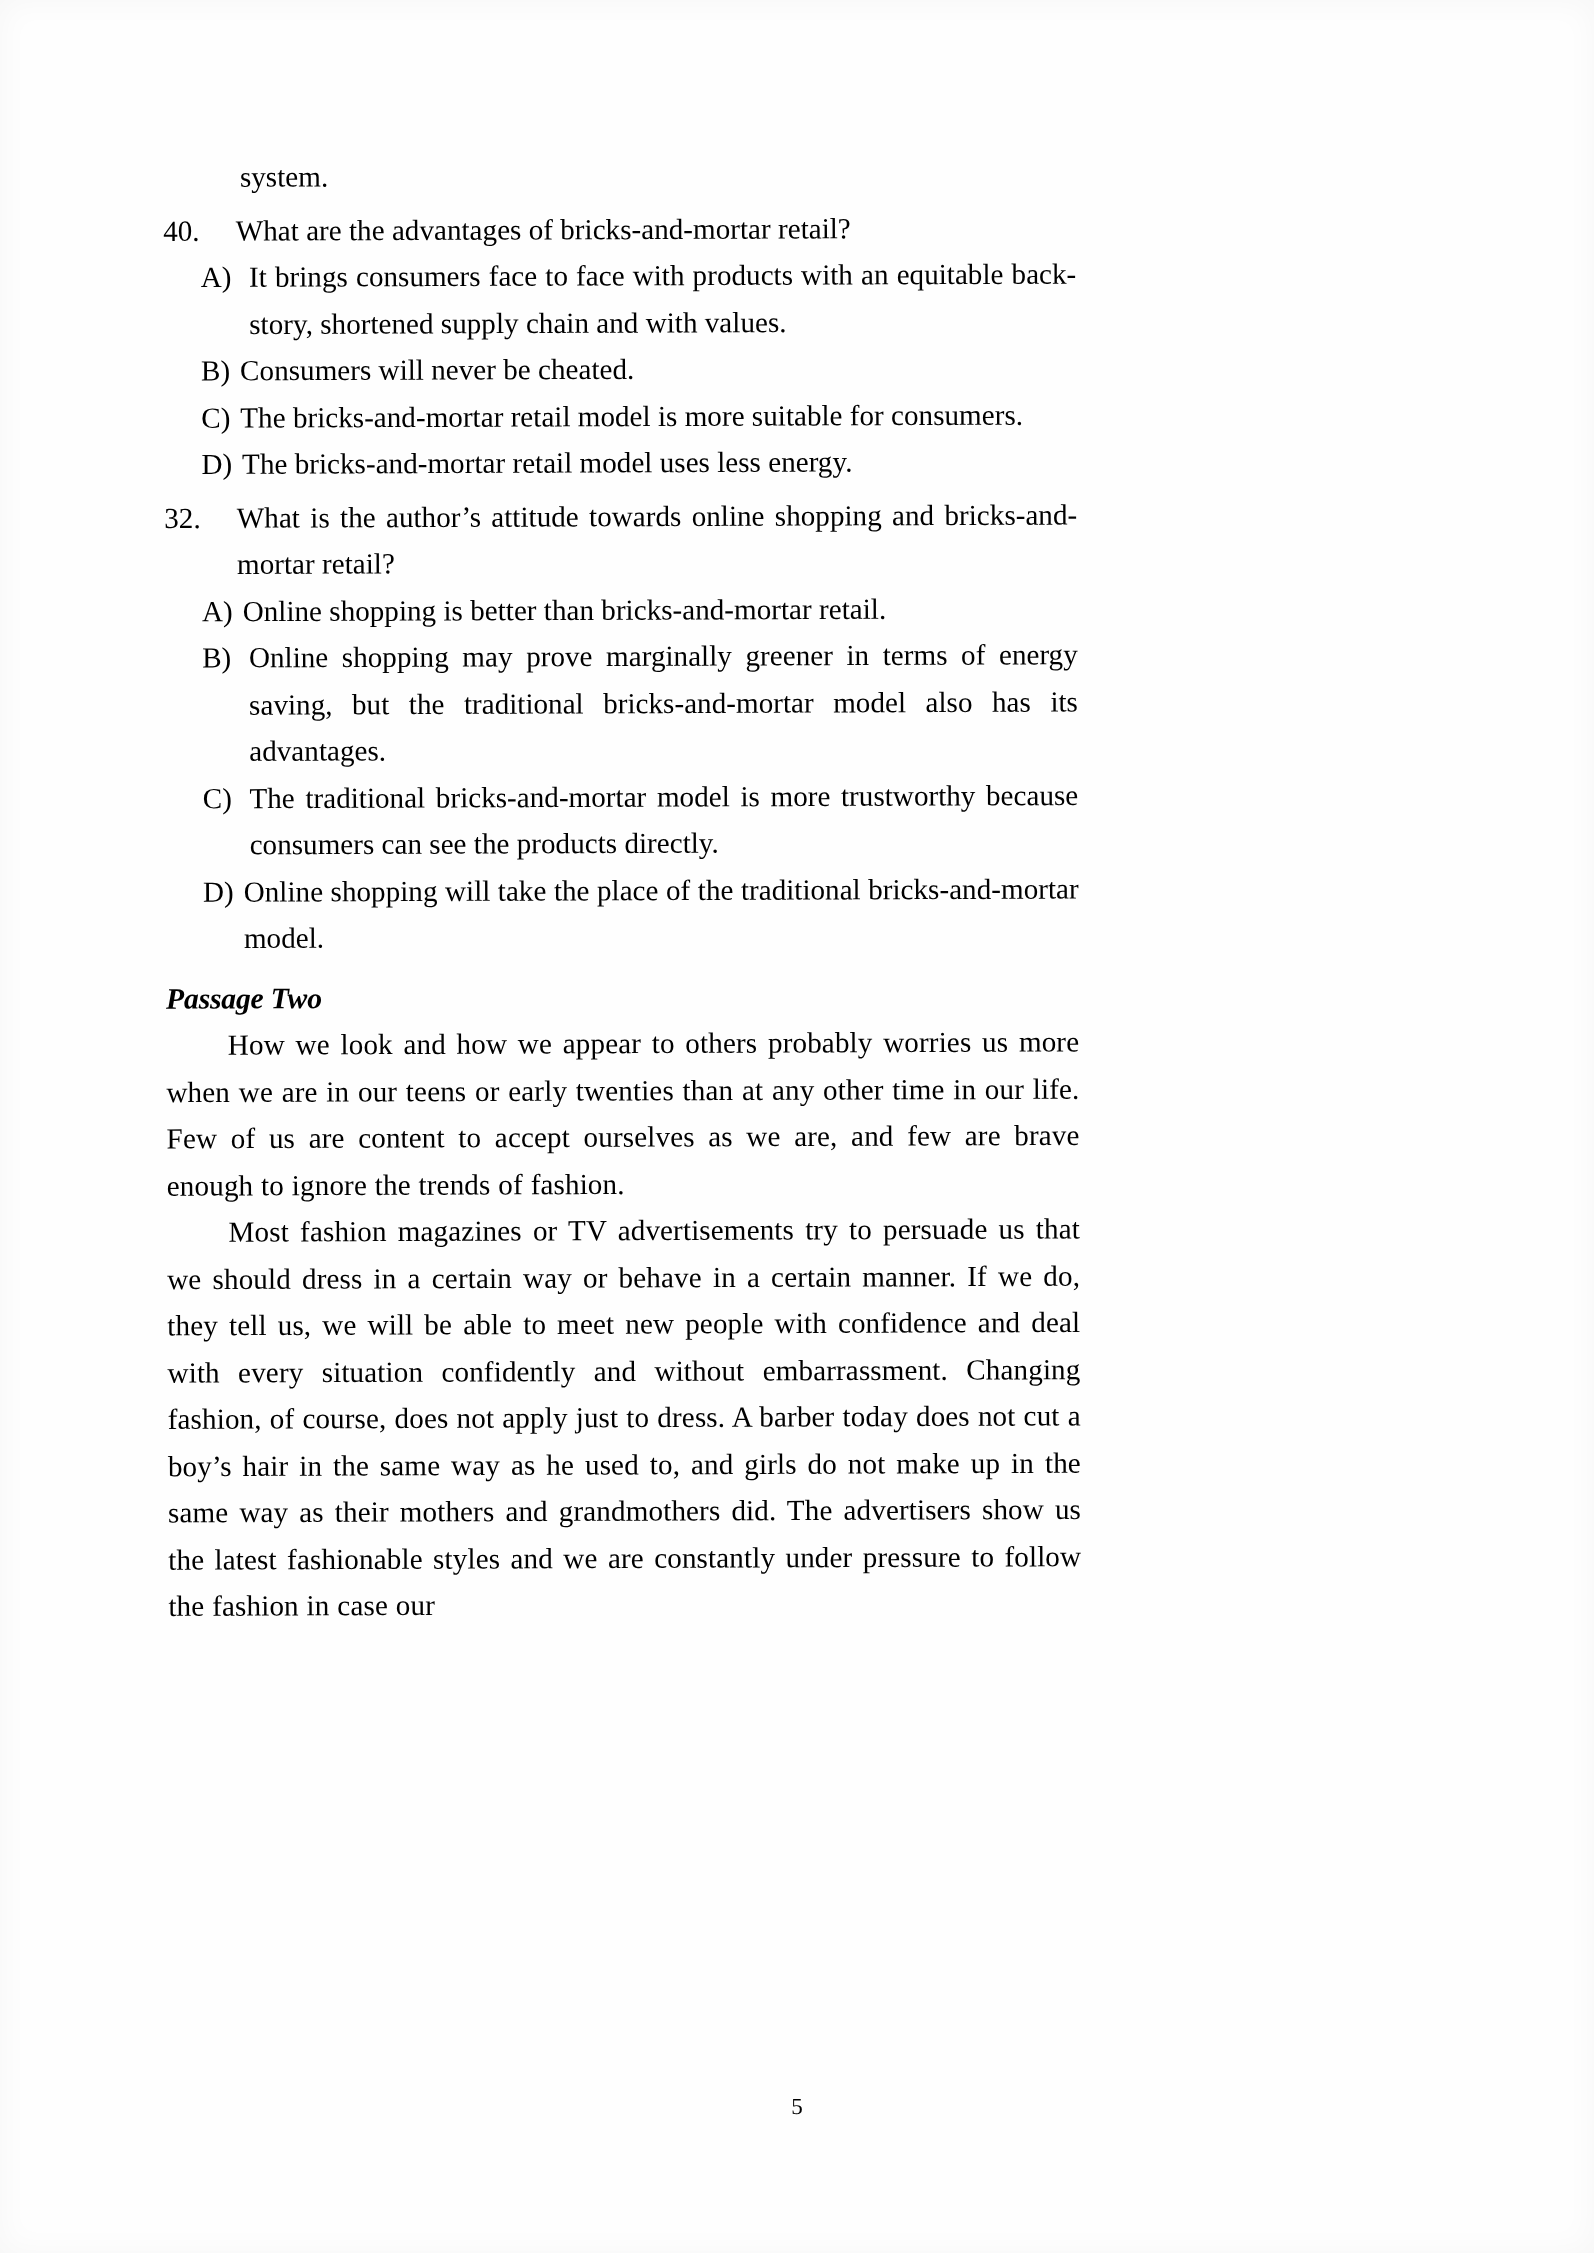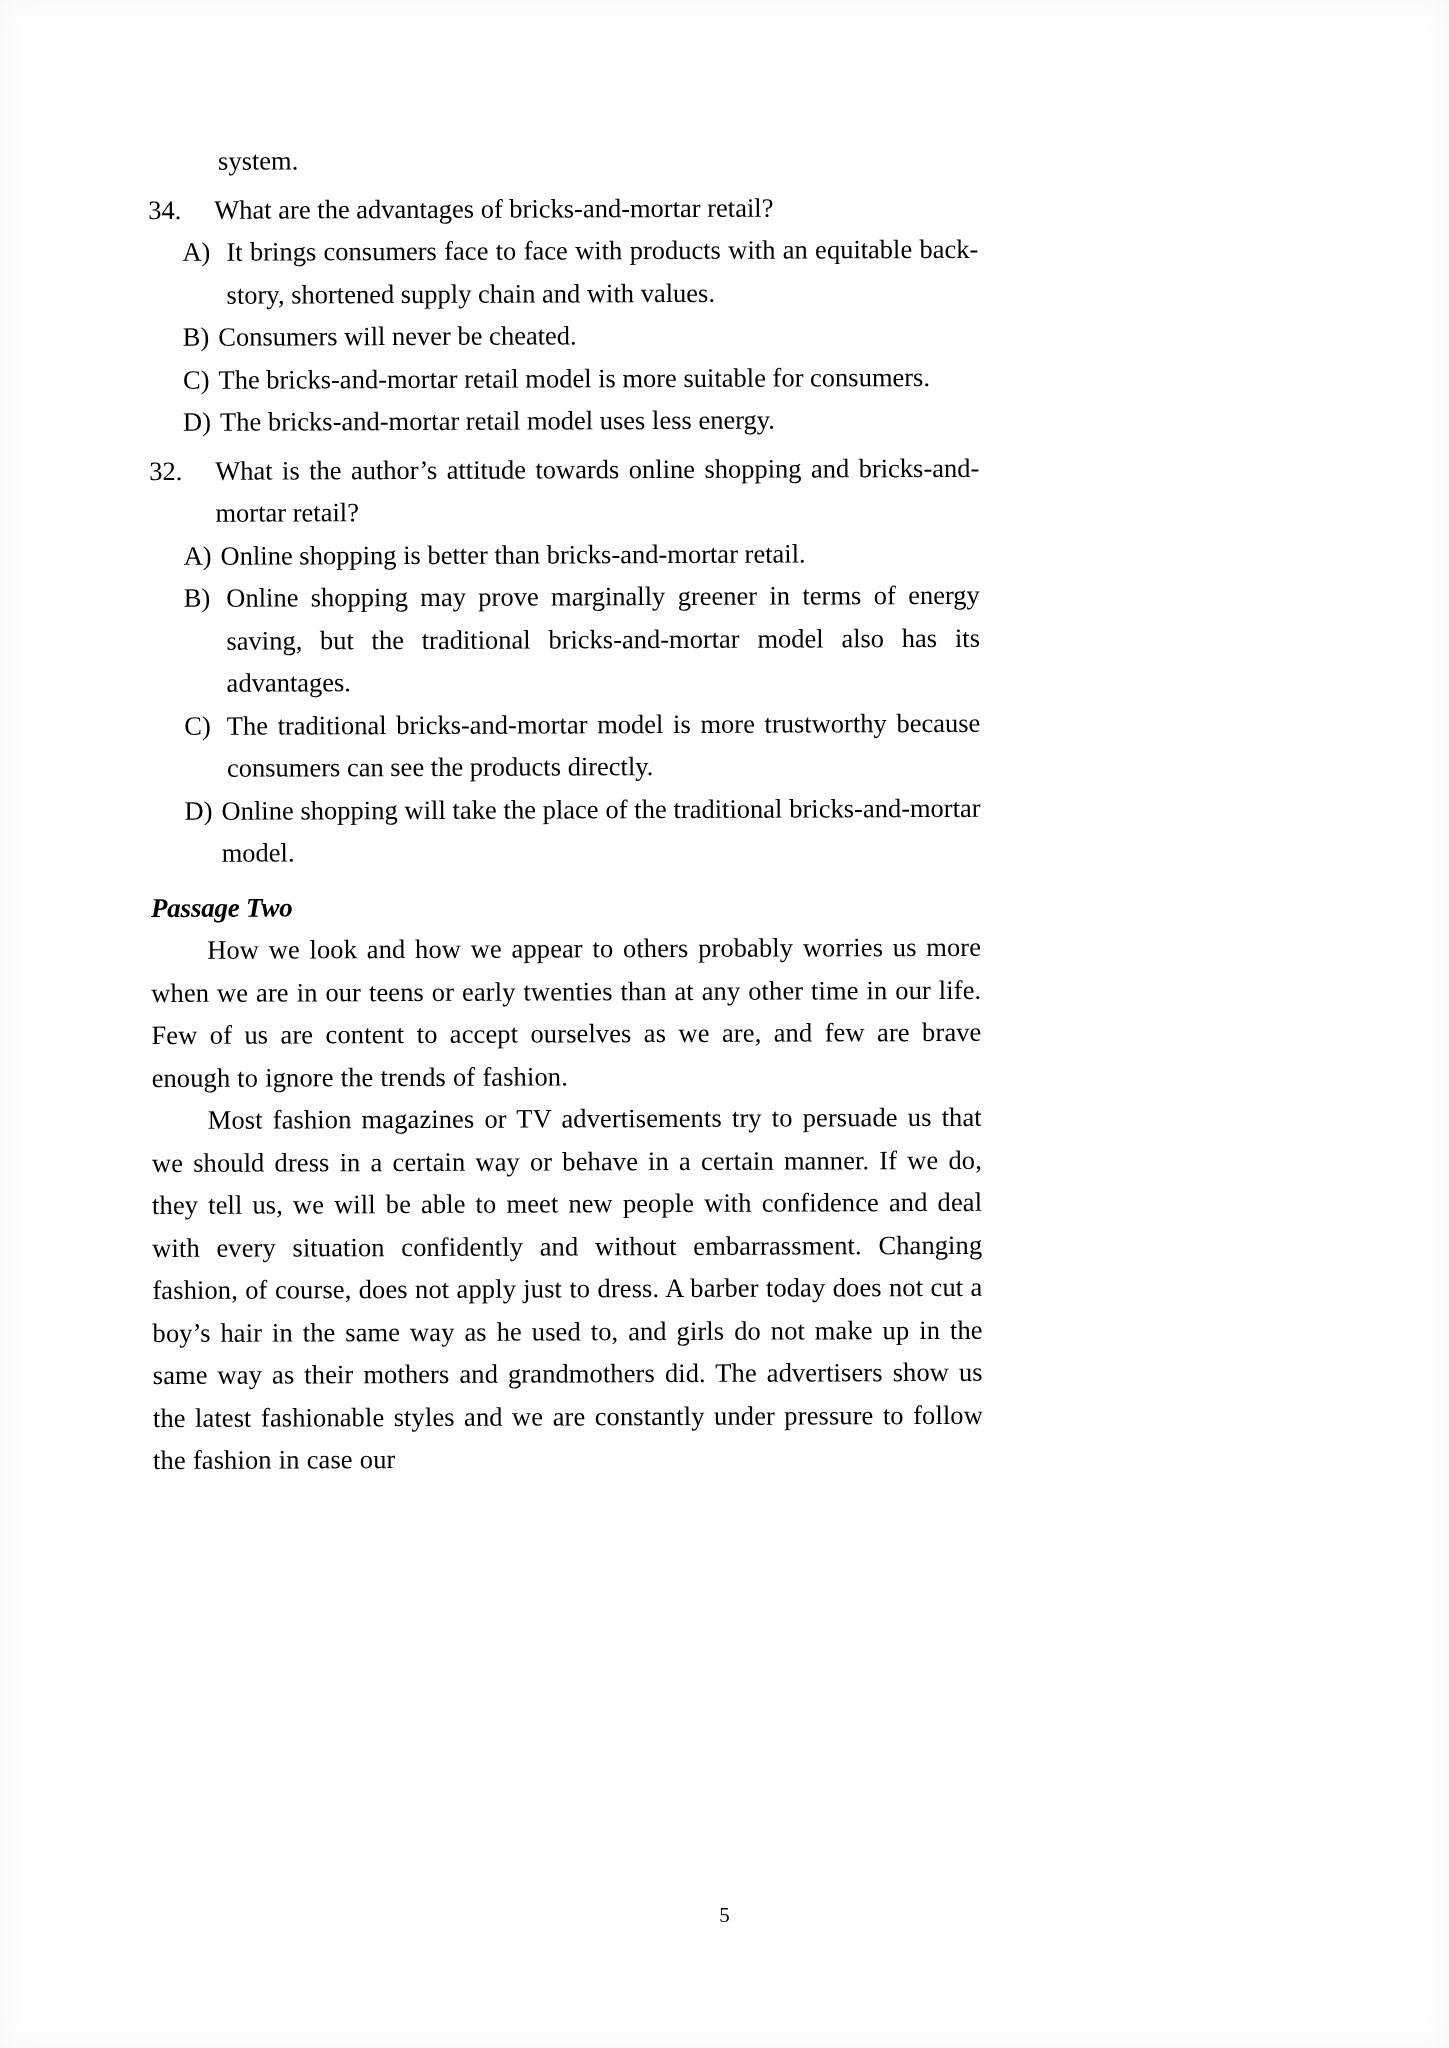--- a/index.html
+++ b/index.html
@@ -142,21 +142,21 @@
 </head>
 <body>
 
 <div id="page">
 
   <div id="content">
 
     <div class="cont-line">system.</div>
 
     <div class="question">
-      <div class="q-num">34.</div>
+      <div class="q-num">40.</div>
       <div class="q-text single">What are the advantages of bricks-and-mortar retail?</div>
     </div>
 
     <div class="option">
       <div class="opt-letter wide">A)</div>
       <div class="opt-text">It brings consumers face to face with products with an equitable back-story, shortened supply chain and with values.</div>
     </div>
 
     <div class="option">
       <div class="opt-letter">B)</div>

